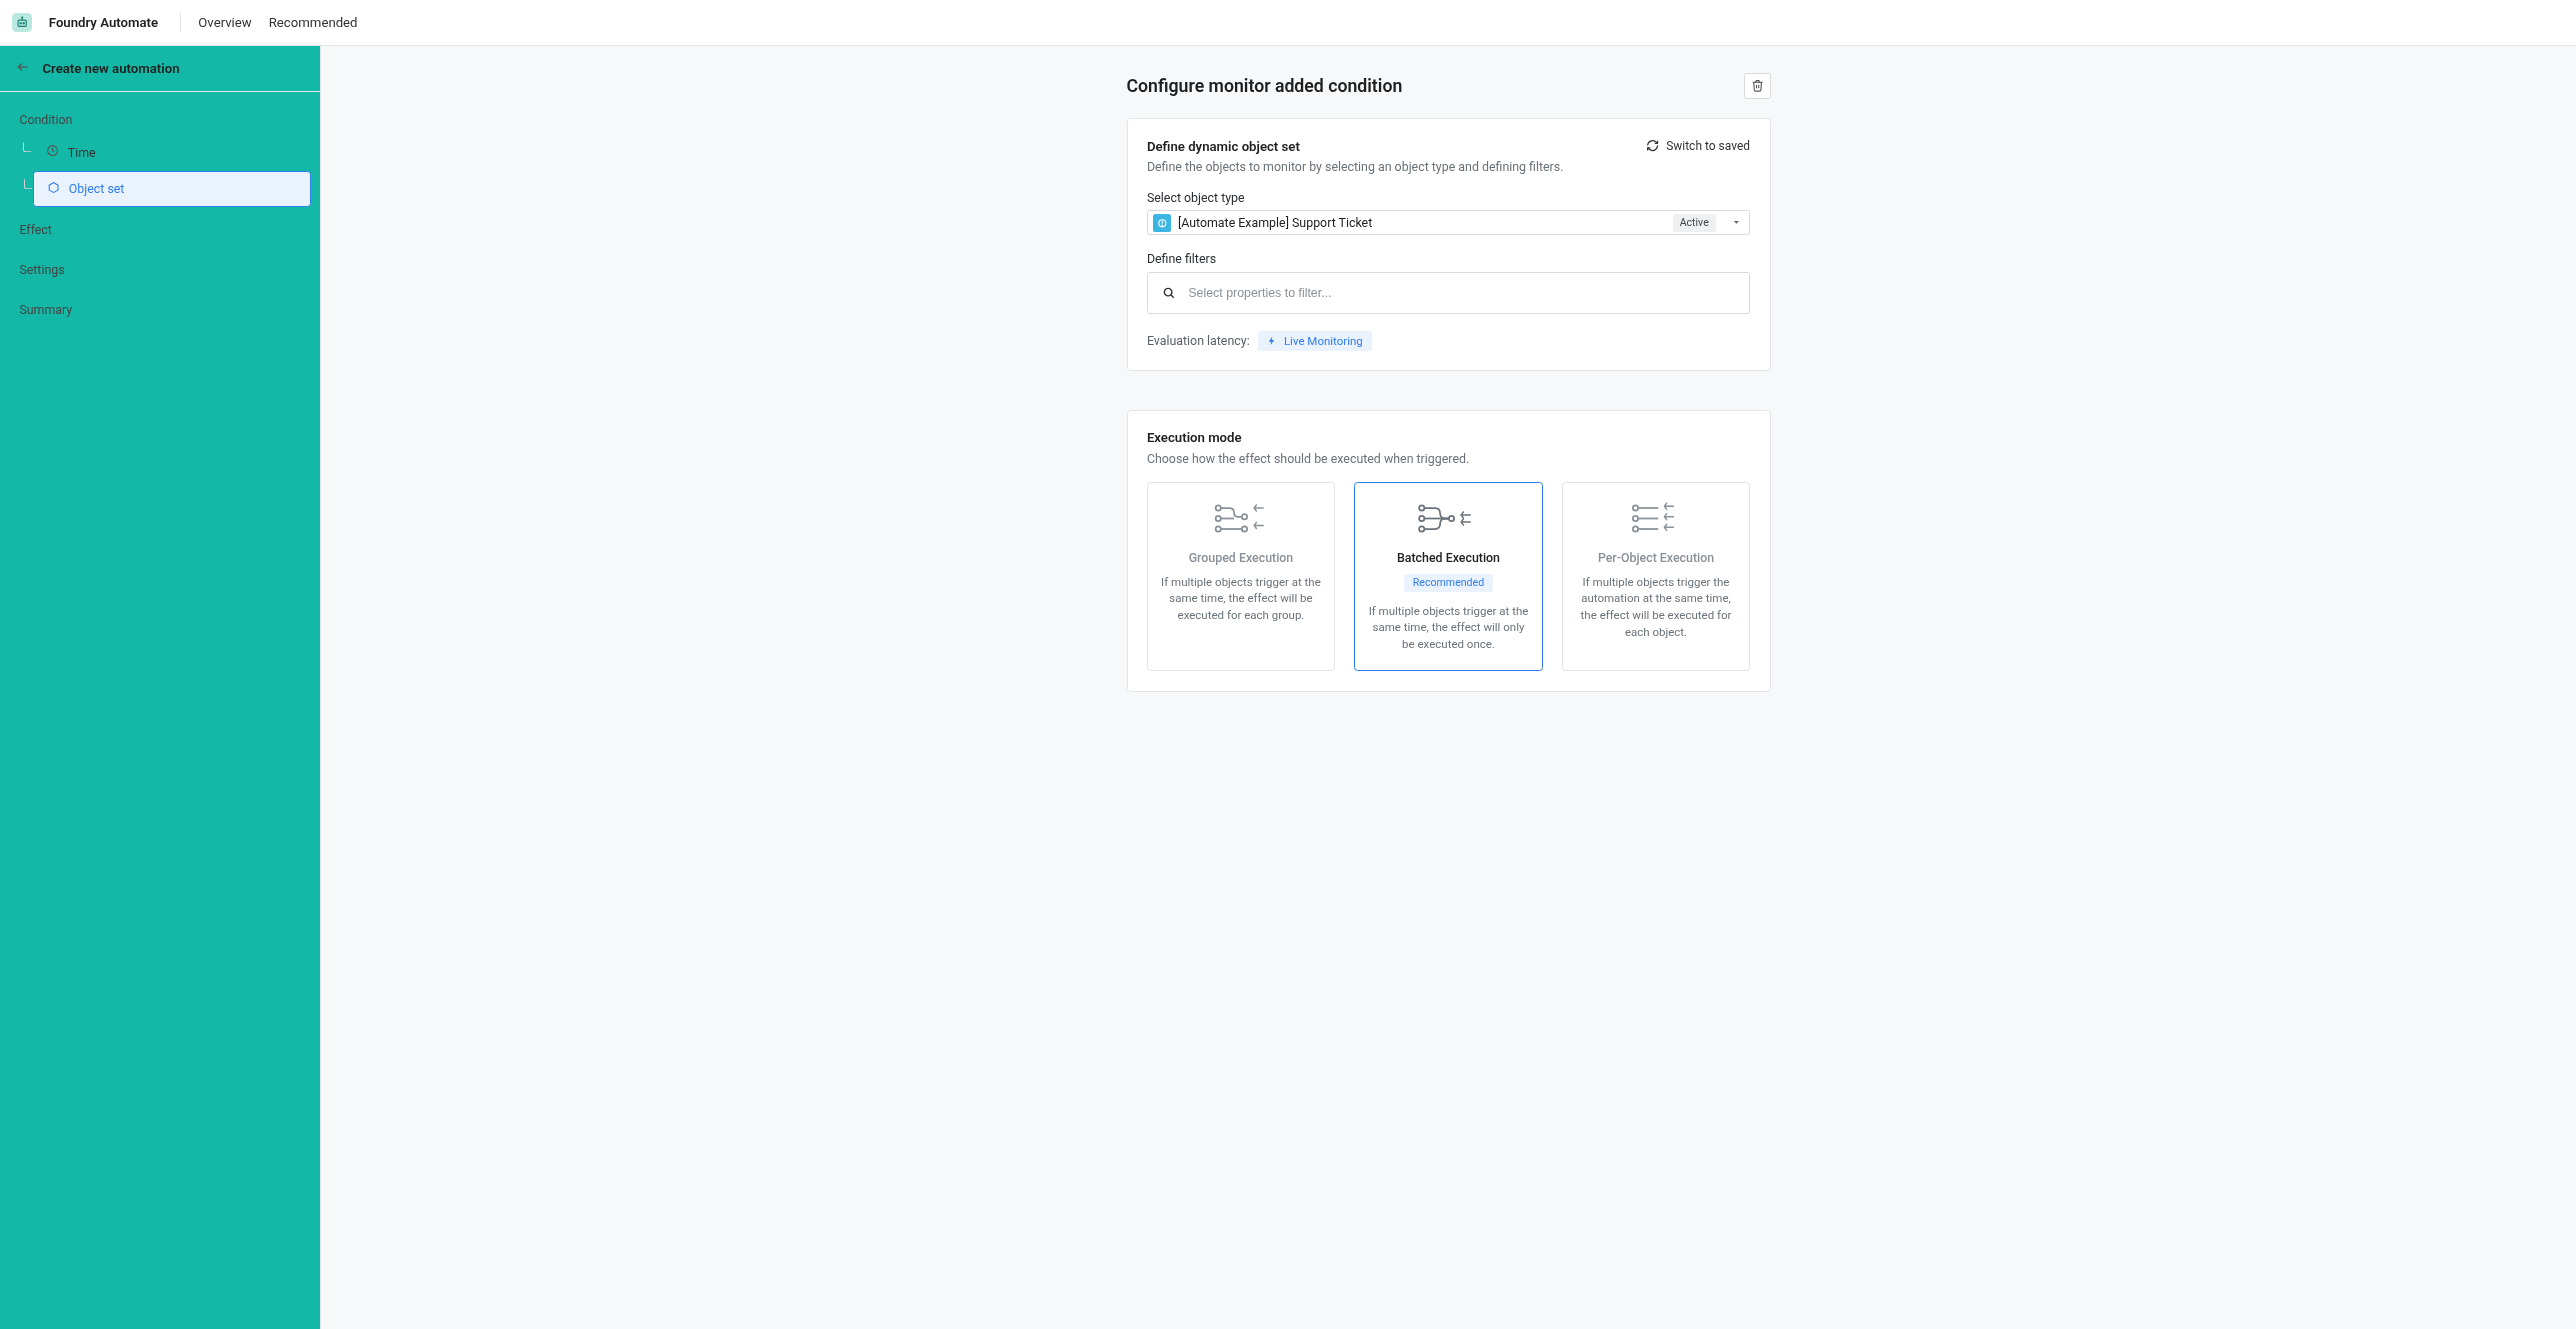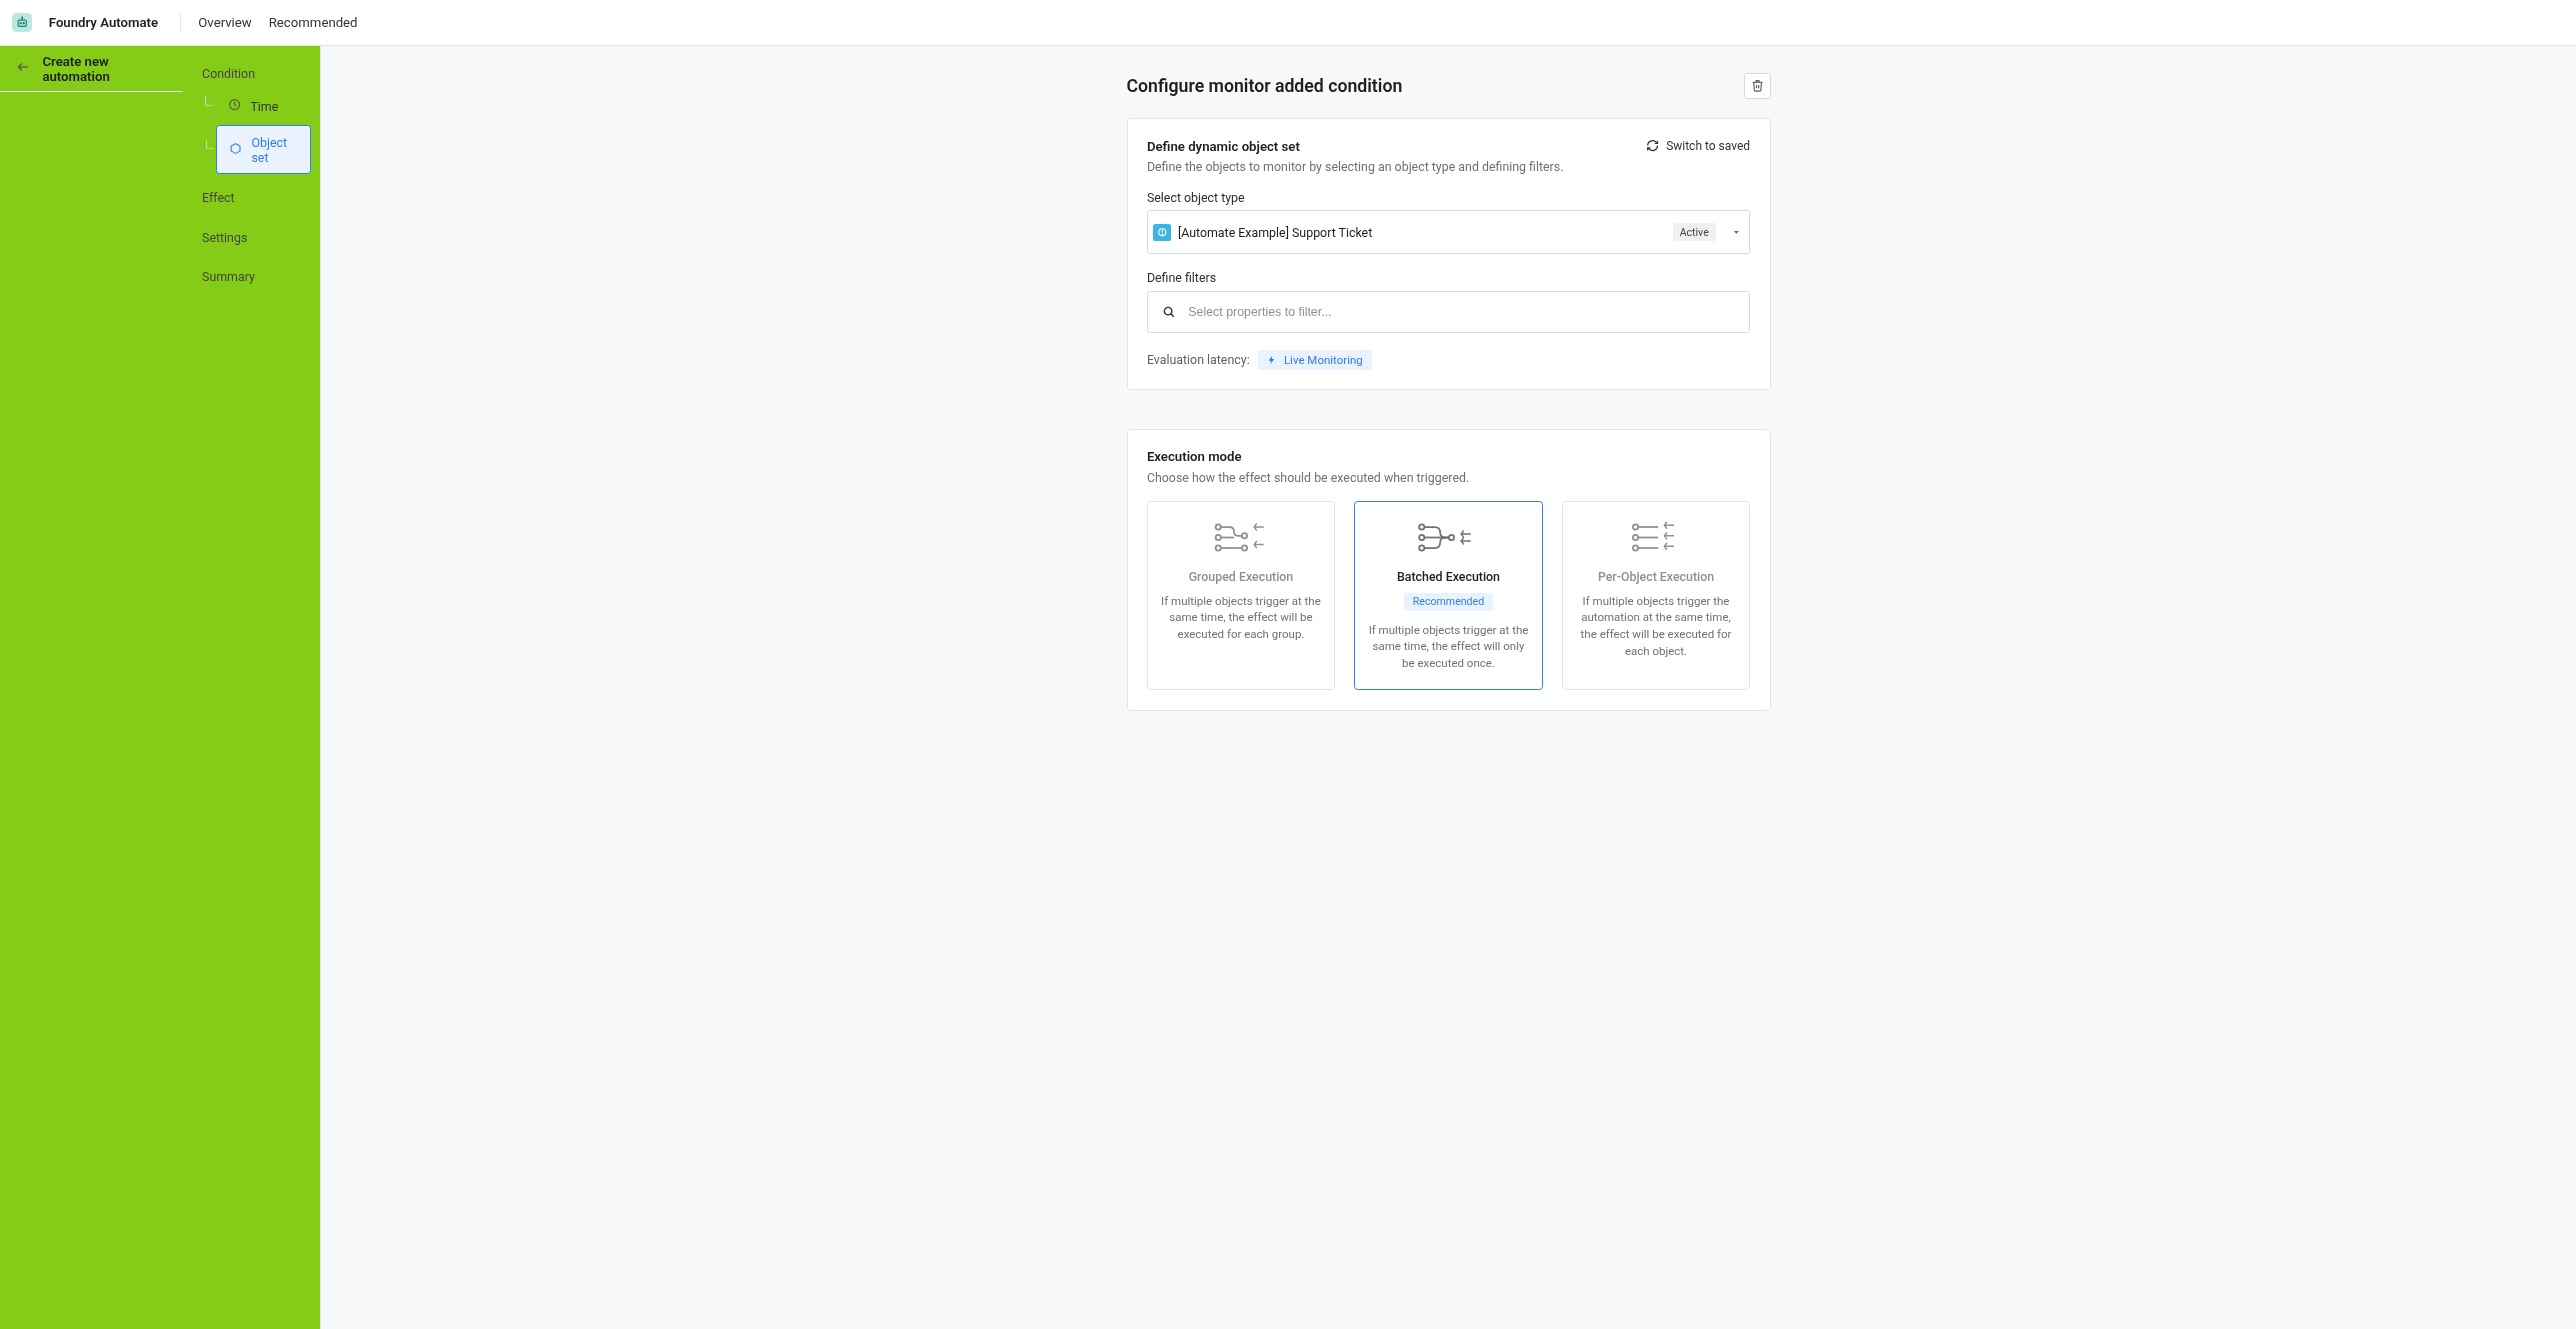--- a/index.html
+++ b/index.html
@@ -30,24 +30,24 @@
   .app-name { font-weight: 600; font-size: 13.2px; margin-right: 5.3px; }
   .vdiv { width: 0.9px; height: 19.4px; background: #e1e4e8; }
   .nav-link { color: #333; cursor: pointer; font-size: 13.2px; }
 
   
   .layout { display: flex; height: calc(100vh - 46px); }
 
   .sidebar {
     width: 321px;
     min-width: 321px;
-    background: #84cc16;
+    background: #14b8a6;
     border-right: 0.9px solid #e1e4e8;
     display: flex;
-    flex-direction: row;
+    flex-direction: column;
   }
   .sidebar-header {
     height: 46px;
     display: flex;
     align-items: center;
     gap: 12.4px;
     padding: 0 16px;
     border-bottom: 0.9px solid #e1e4e8;
   }
   .sidebar-title { font-weight: 600; font-size: 13.2px; }
@@ -150,21 +150,21 @@
     color: #333;
     font-size: 12px;
     cursor: pointer;
   }
 
   .field-label { font-size: 12.4px; color: #2a2f35; margin-bottom: 5.3px; }
 
   .select-box {
     border: 0.9px solid #d6dadd;
     border-radius: 2.6px;
-    height: 44px;
+    height: 25px;
     display: flex;
     align-items: center;
     padding: 0 5.3px 0 5.3px;
     gap: 7px;
     margin-bottom: 16px;
   }
   .obj-type-icon {
     width: 17.7px; height: 17.7px;
     background: #3bb6e3;
     border-radius: 2.6px;

